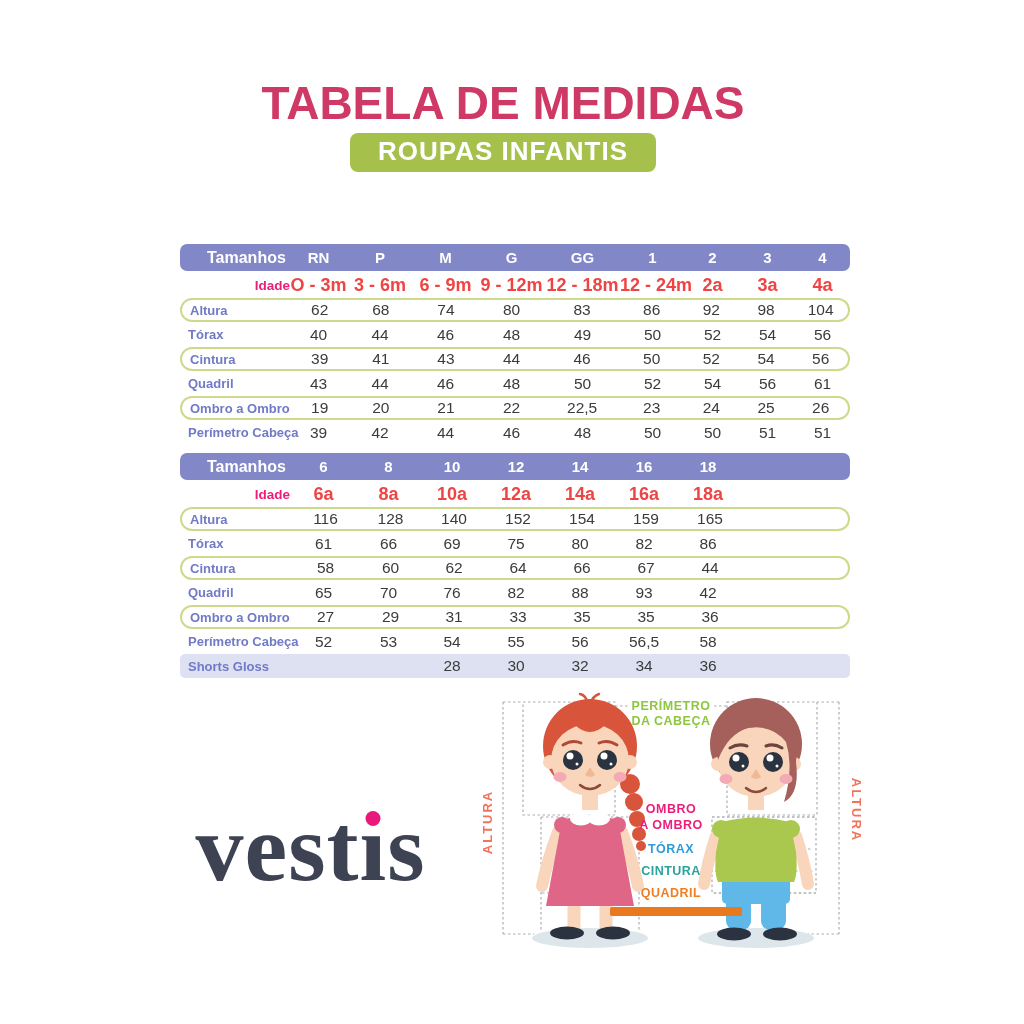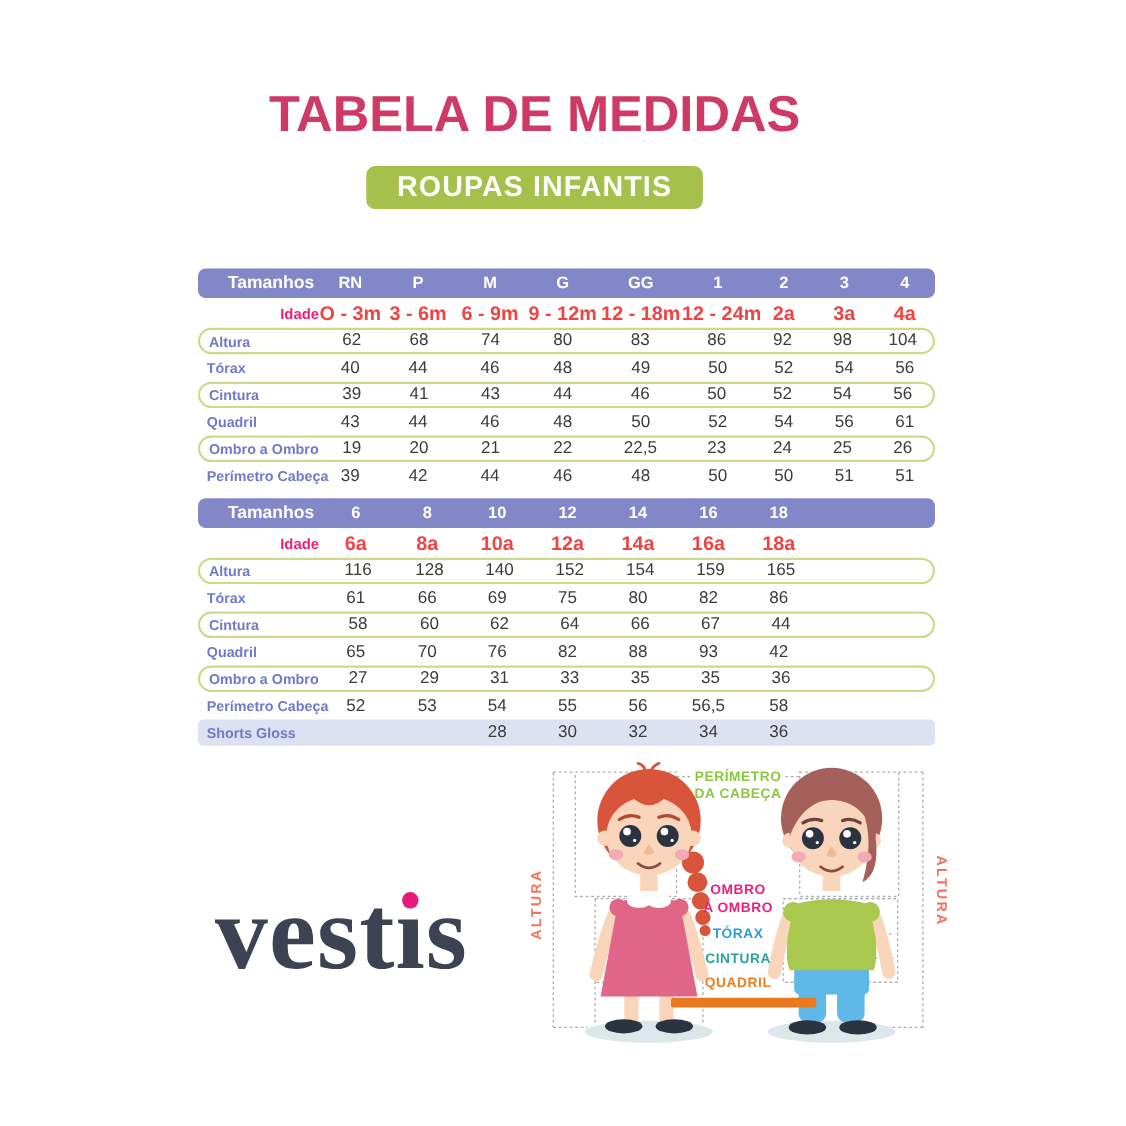--- a/index.html
+++ b/index.html
@@ -1,22 +1,22 @@
 <!DOCTYPE html>
 <html><head>
 <meta charset="utf-8">
 <style>
   * { margin:0; padding:0; box-sizing:border-box; }
   body { background:#ffffff; font-family:"Liberation Sans", sans-serif; }
   .page { position:relative; width:1024px; height:1024px; background:#fff; overflow:hidden; }
 
   
-  .header { position:absolute; top:78px; left:0; width:972px; text-align:center; }
+  .header { position:absolute; top:78px; left:17px; width:972px; text-align:center; }
   .title { font-size:46px; font-weight:bold; letter-spacing:0px; color:#cf3966; line-height:50px; }
-  .badge { display:inline-block; margin-top:23px; background:#a6c14b; color:#ffffff;
+  .badge { display:inline-block; margin-top:5px; background:#a6c14b; color:#ffffff;
            font-size:26px; font-weight:bold; letter-spacing:1px; padding:3px 28px 5px; border-radius:8px; }
   .desc  { margin-top:11px; color:#2f9d95; font-size:17.5px; font-weight:bold; line-height:23px; }
   .desc span { display:block; }
 
   
   .tables { position:absolute; left:180px; top:244px; width:670px; }
   .trow { display:flex; align-items:center; height:23px; margin-bottom:1px; }
   .trow.thead { height:27px; background:#8287c7; border-radius:7px; margin-bottom:2px; }
   .trow.boxed { height:24px; border:2px solid #cdd98b; border-radius:12px; }
   .trow.idade { height:24px; }

